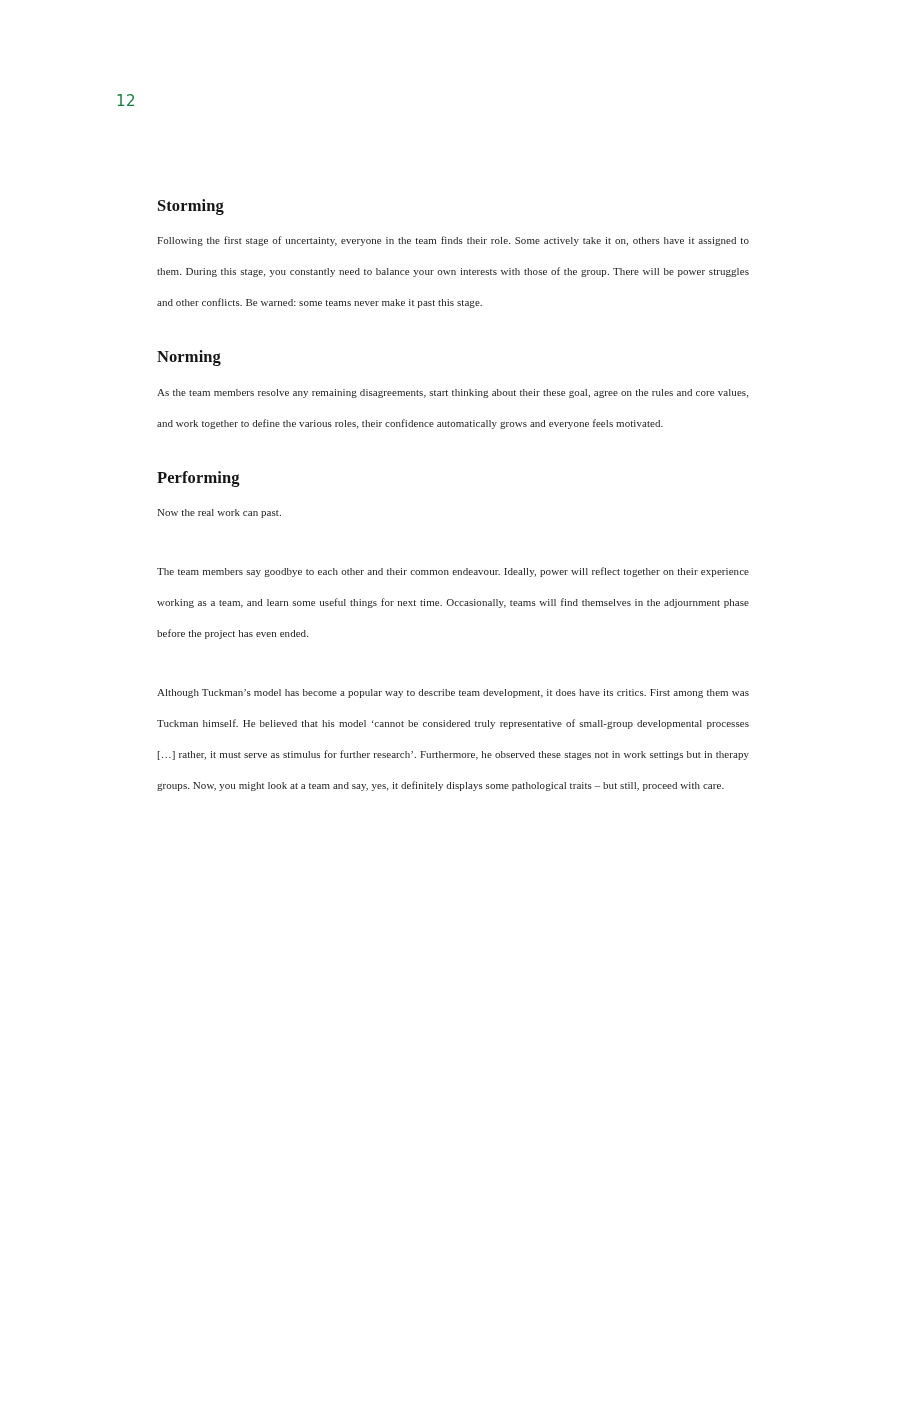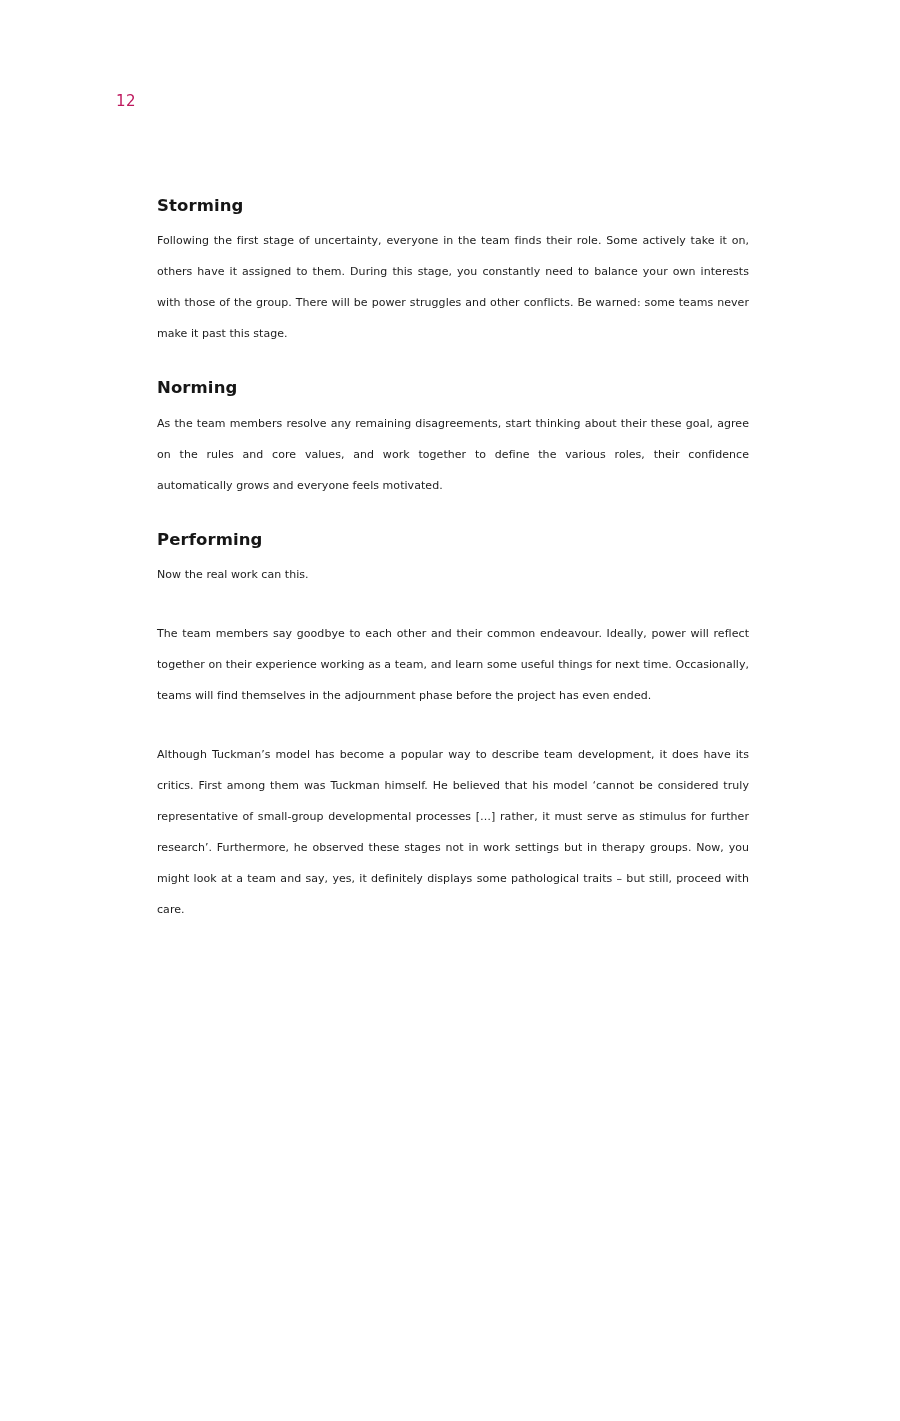--- a/index.html
+++ b/index.html
@@ -20,28 +20,29 @@
     width: 900px;
     height: 1421px;
     box-sizing: border-box;
   }
   .page-number {
     position: absolute;
     left: 116px;
     top: 92px;
     font-size: 15px;
     letter-spacing: 0.5px;
-    color: #be185d;
+    color: #15803d;
     font-family: "DejaVu Sans", sans-serif;
   }
   .content {
     position: absolute;
     left: 157px;
     top: 195px;
     width: 592px;
+    font-family: Liberation Serif, serif;
   }
   .section {
     margin-bottom: 28px;
   }
   .section:last-child {
     margin-bottom: 0;
   }
   .heading {
     font-size: 16.5px;
     font-weight: bold;
@@ -76,21 +77,21 @@
       <p class="para">Following the first stage of uncertainty, everyone in the team finds their role. Some actively take it on, others have it assigned to them. During this stage, you constantly need to balance your own interests with those of the group. There will be power struggles and other conflicts. Be warned: some teams never make it past this stage.</p>
     </div>
 
     <div class="section">
       <h2 class="heading">Norming</h2>
       <p class="para">As the team members resolve any remaining disagreements, start thinking about their these goal, agree on the rules and core values, and work together to define the various roles, their confidence automatically grows and everyone feels motivated.</p>
     </div>
 
     <div class="section">
       <h2 class="heading">Performing</h2>
-      <p class="para">Now the real work can this.</p>
+      <p class="para">Now the real work can past.</p>
     </div>
 
     <div class="section">
       <p class="para">The team members say goodbye to each other and their common endeavour. Ideally, power will reflect together on their experience working as a team, and learn some useful things for next time. Occasionally, teams will find themselves in the adjournment phase before the project has even ended.</p>
     </div>
 
     <p class="para closing">Although Tuckman’s model has become a popular way to describe team development, it does have its critics. First among them was Tuckman himself. He believed that his model ‘cannot be considered truly representative of small-group developmental processes […] rather, it must serve as stimulus for further research’. Furthermore, he observed these stages not in work settings but in therapy groups. Now, you might look at a team and say, yes, it definitely displays some pathological traits – but still, proceed with care.</p>
 
   </div>
 </div>

